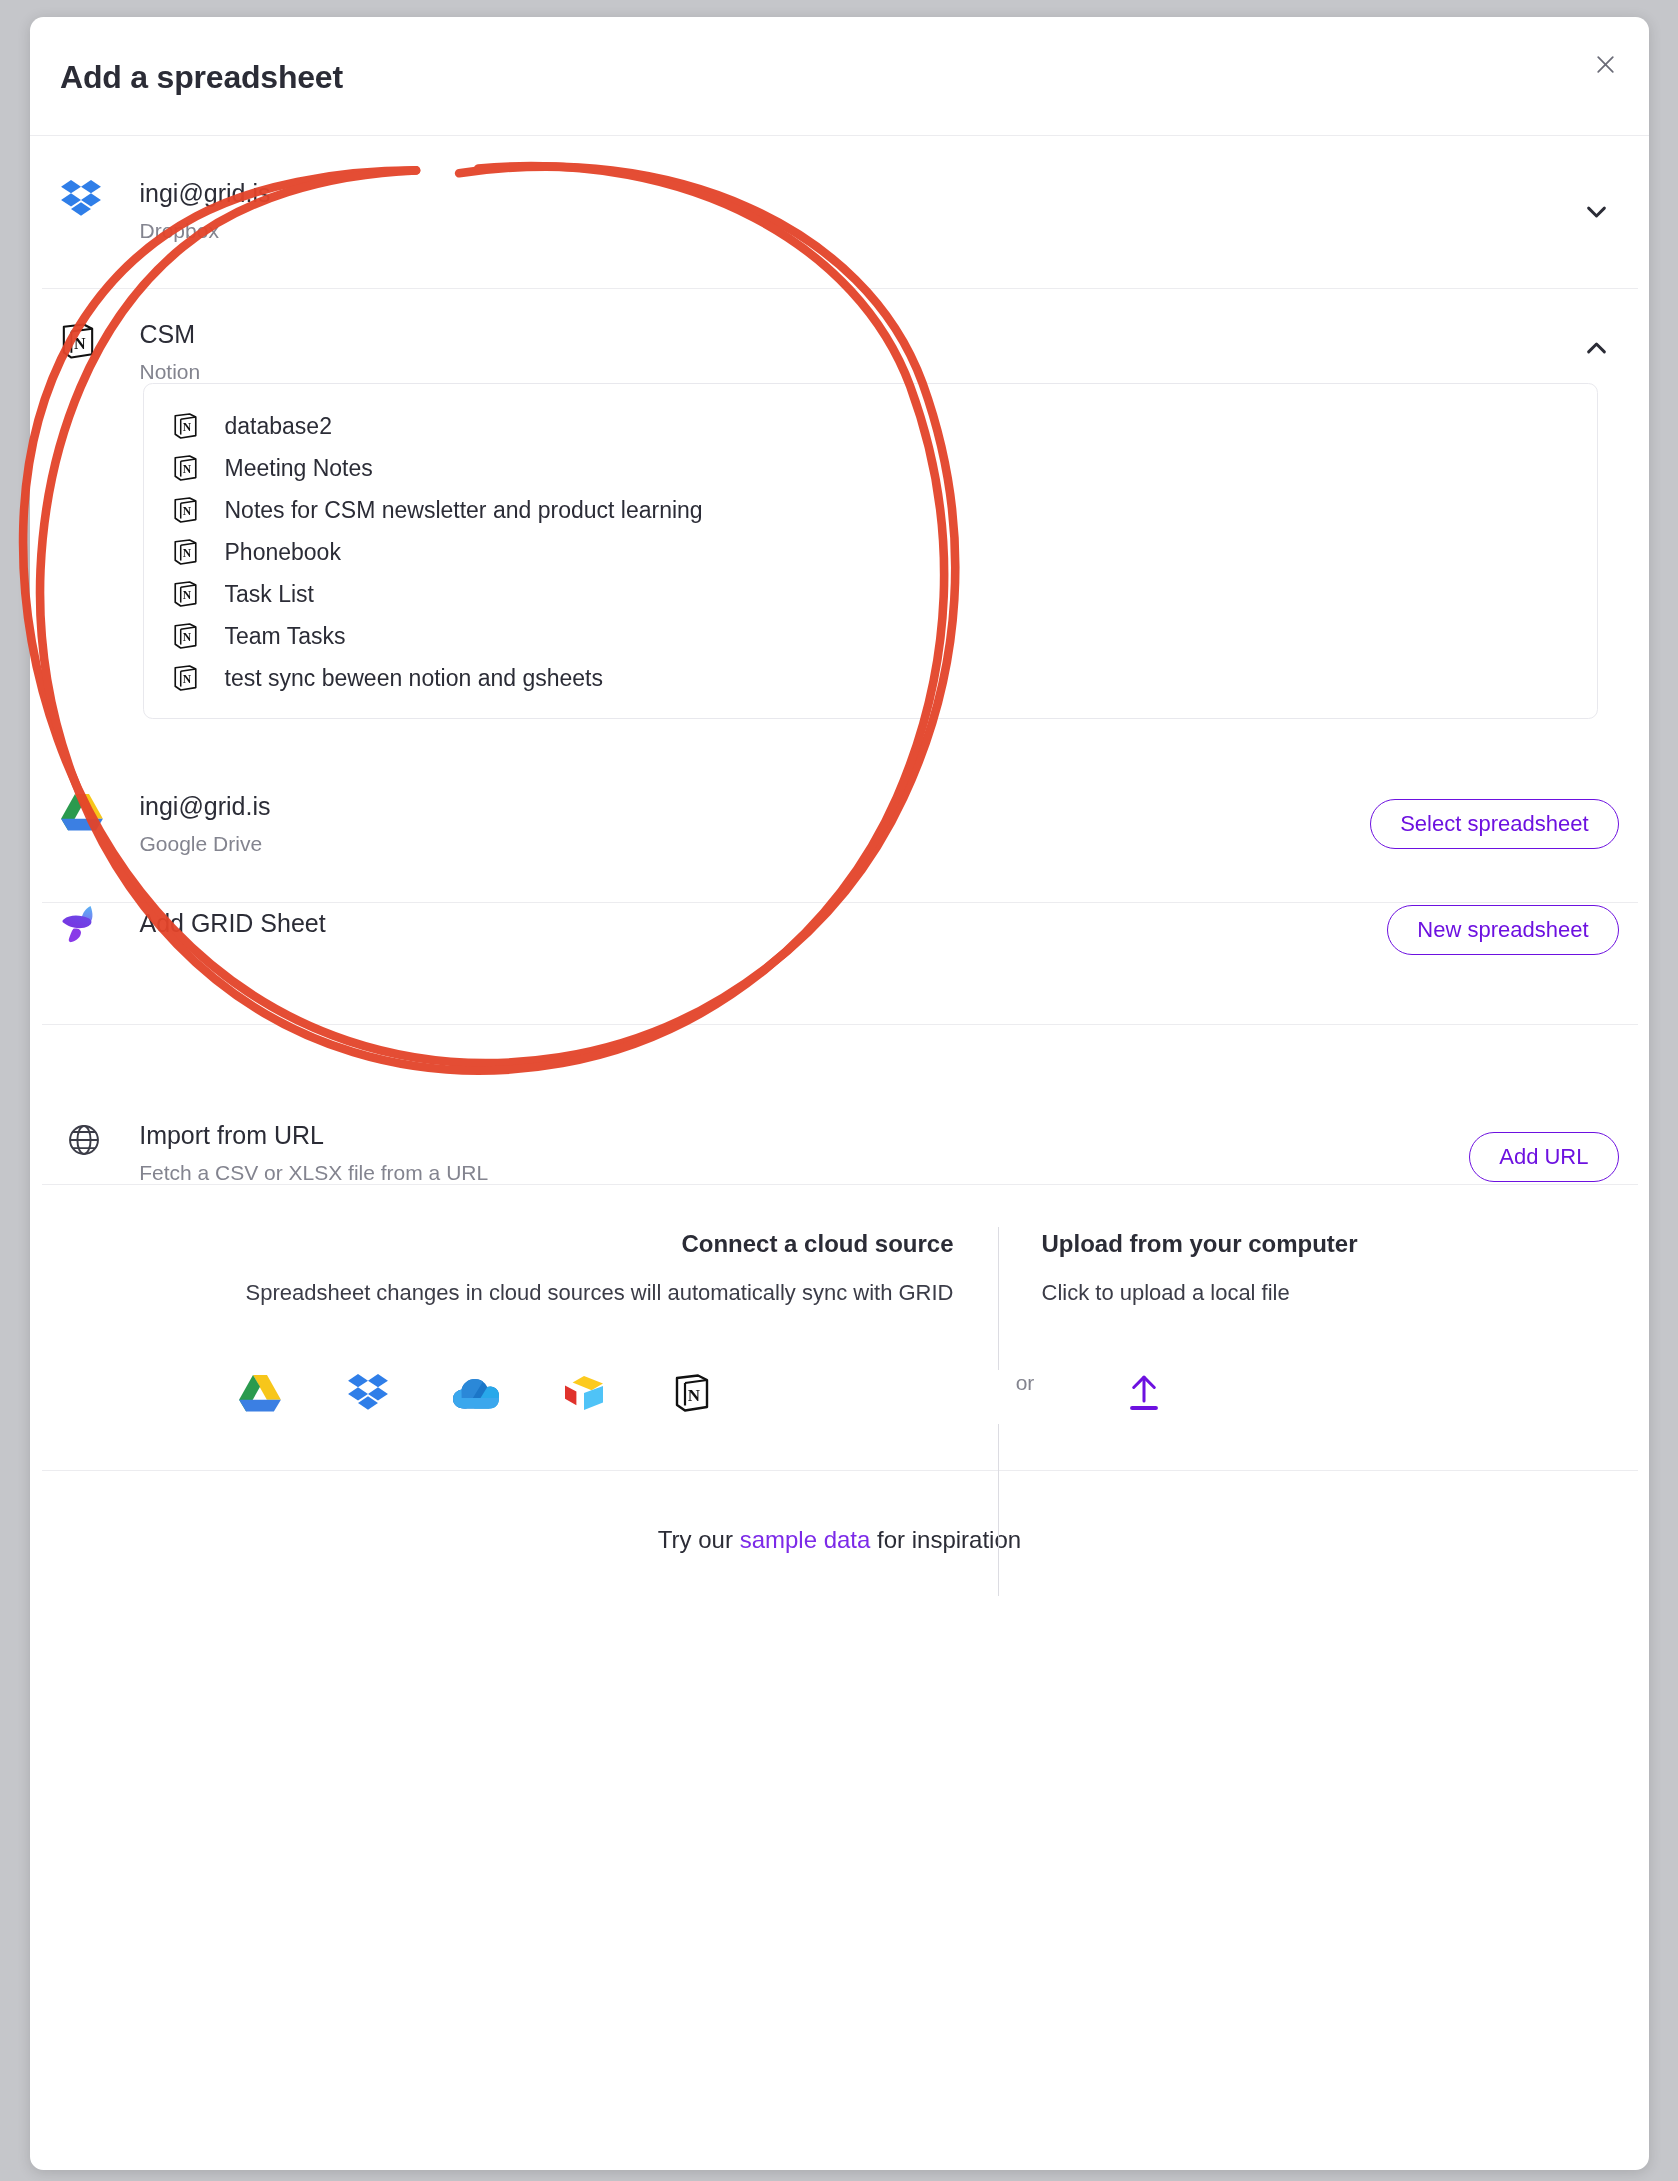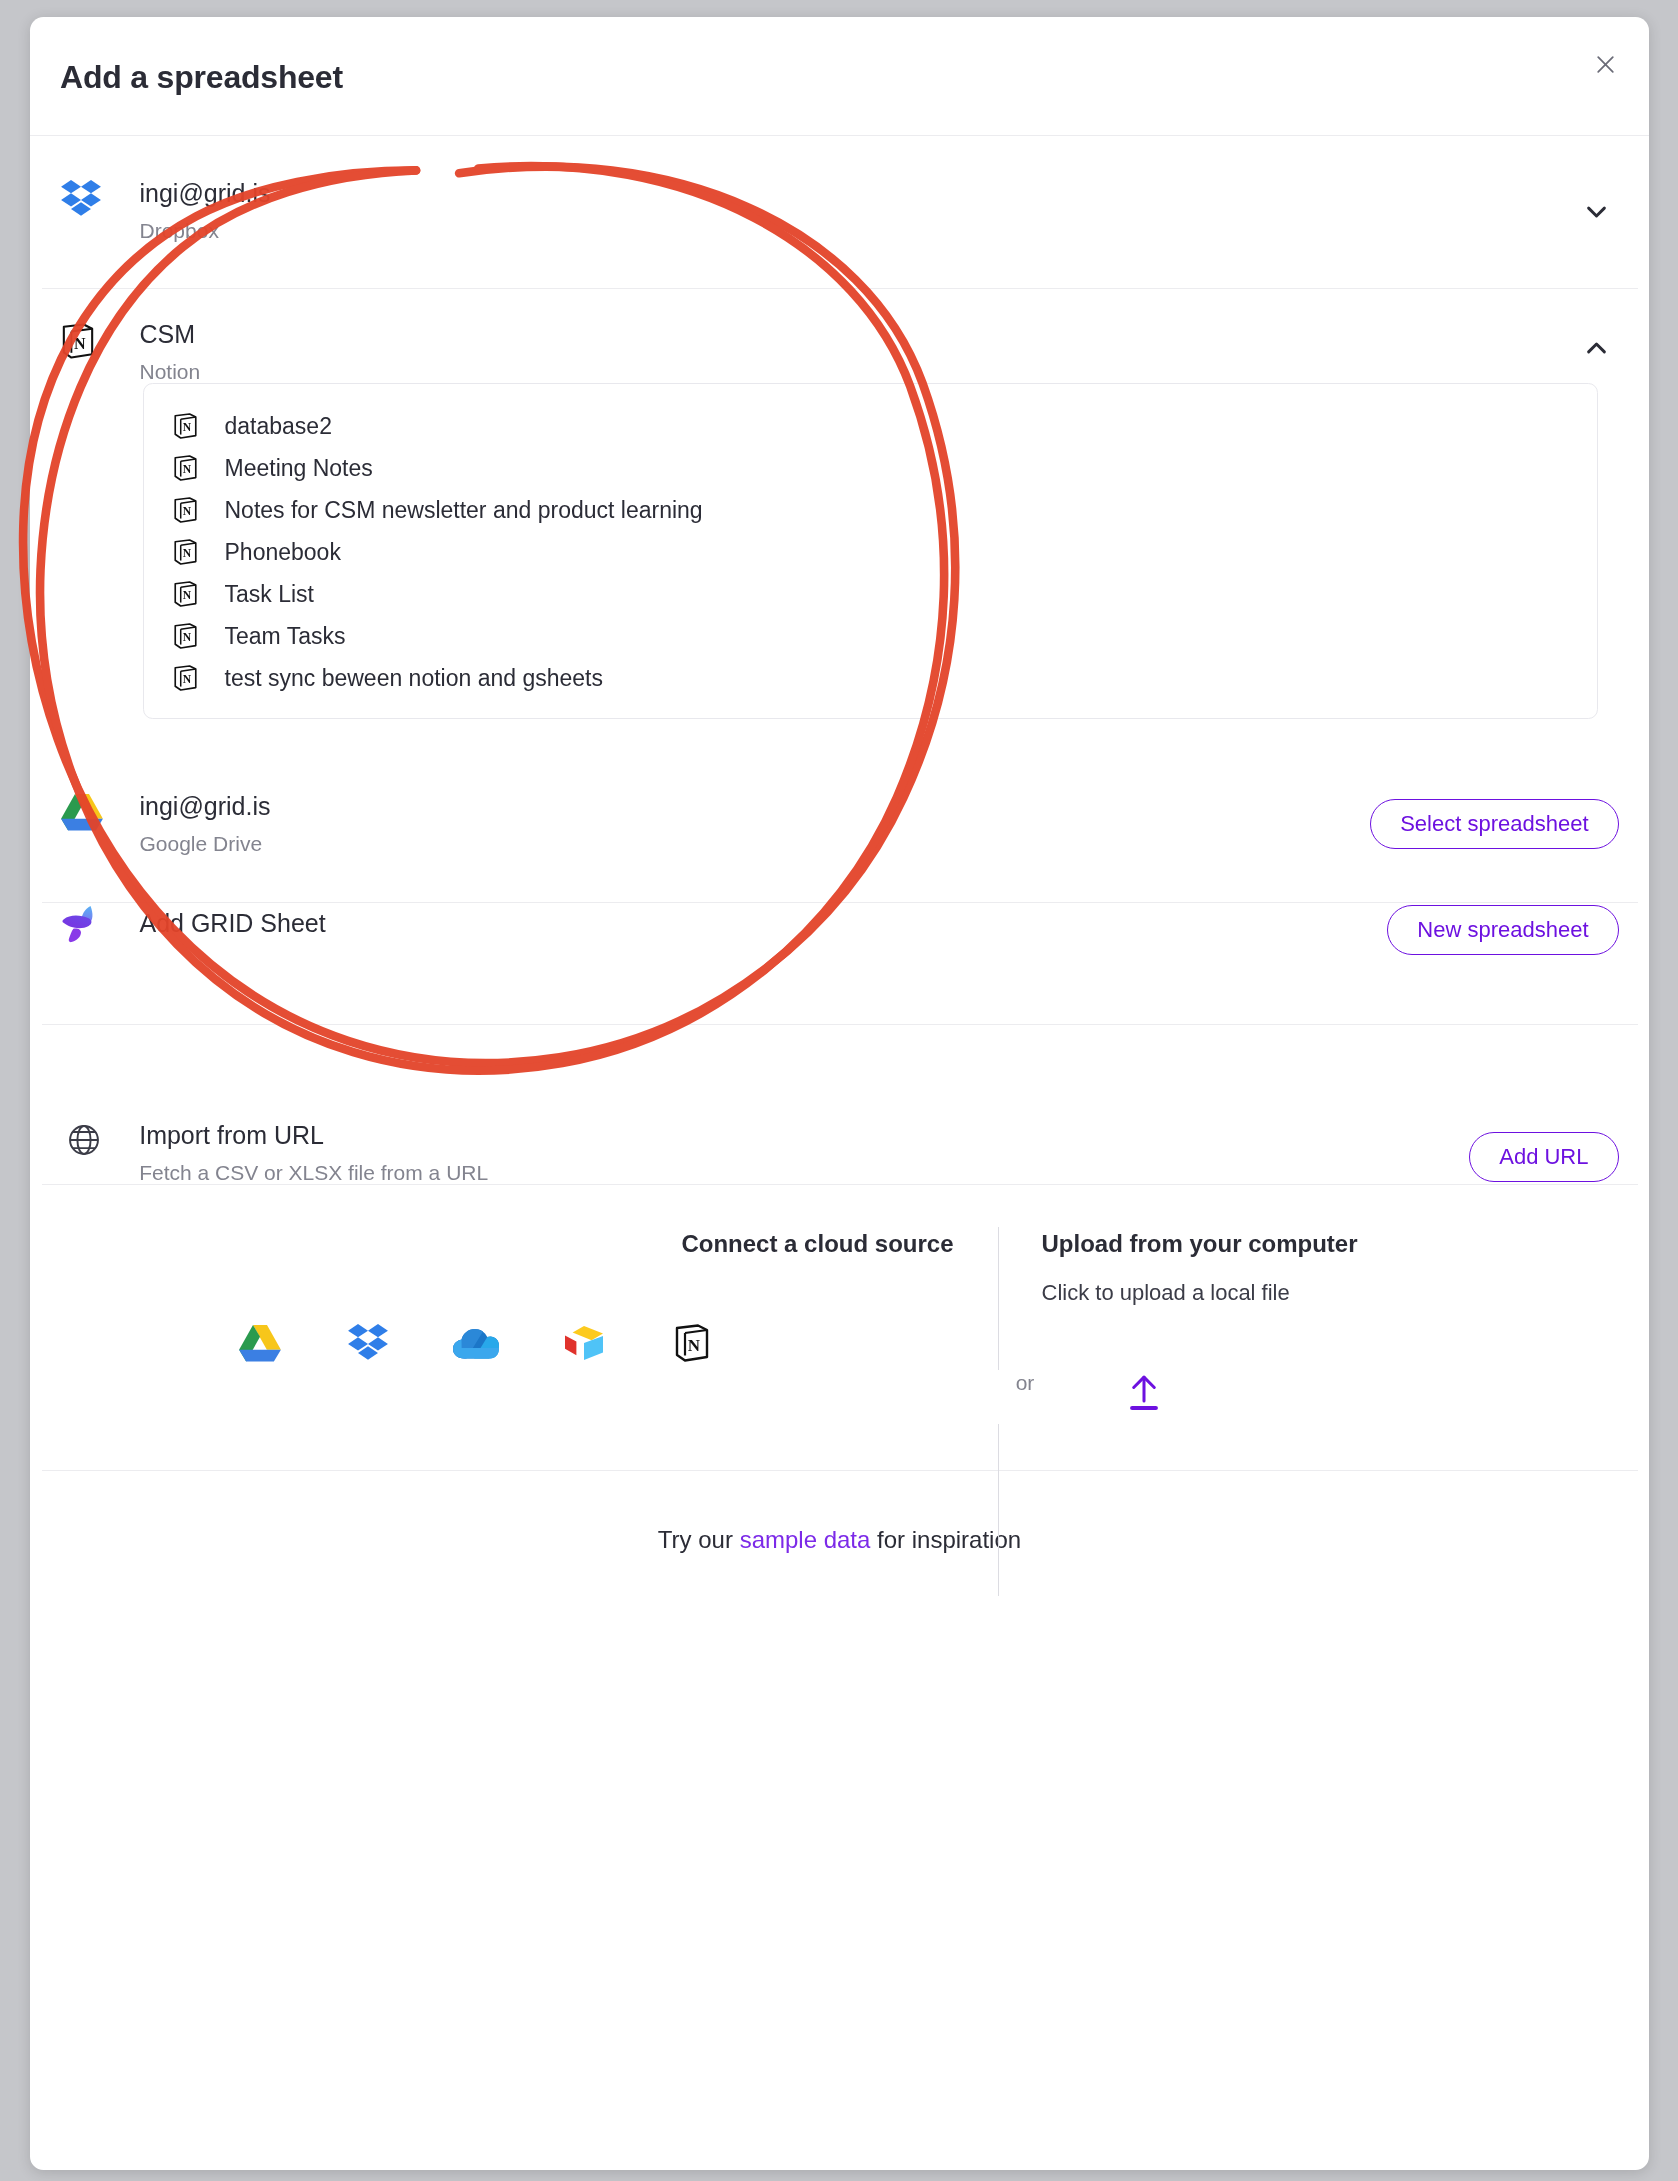--- a/index.html
+++ b/index.html
@@ -479,20 +479,21 @@
         <div class="row-right">
           <button class="pill-btn">Add URL</button>
         </div>
       </div>
 
     </div>
 
     <div class="info-section">
       <div class="info-left">
         <div class="info-head">Connect a cloud source</div>
+        <div class="info-desc">Spreadsheet changes in cloud sources will automatically sync with GRID</div>
         <div class="info-icons left-icons">
           <div class="cloud-icon">
             <svg width="42" height="38" viewBox="0 0 44 40">
               <polygon points="14.6,1 29.4,1 44,27 29.2,27" fill="#f7c61a"></polygon>
               <polygon points="14.6,1 0,27 7.4,39.5 22,13.5" fill="#2a9a4e"></polygon>
               <polygon points="0,27 7.4,39.5 36.6,39.5 44,27" fill="#3b7fe3"></polygon>
             </svg>
           </div>
           <div class="cloud-icon">
             <svg width="40" height="38" viewBox="0 0 42 40">

